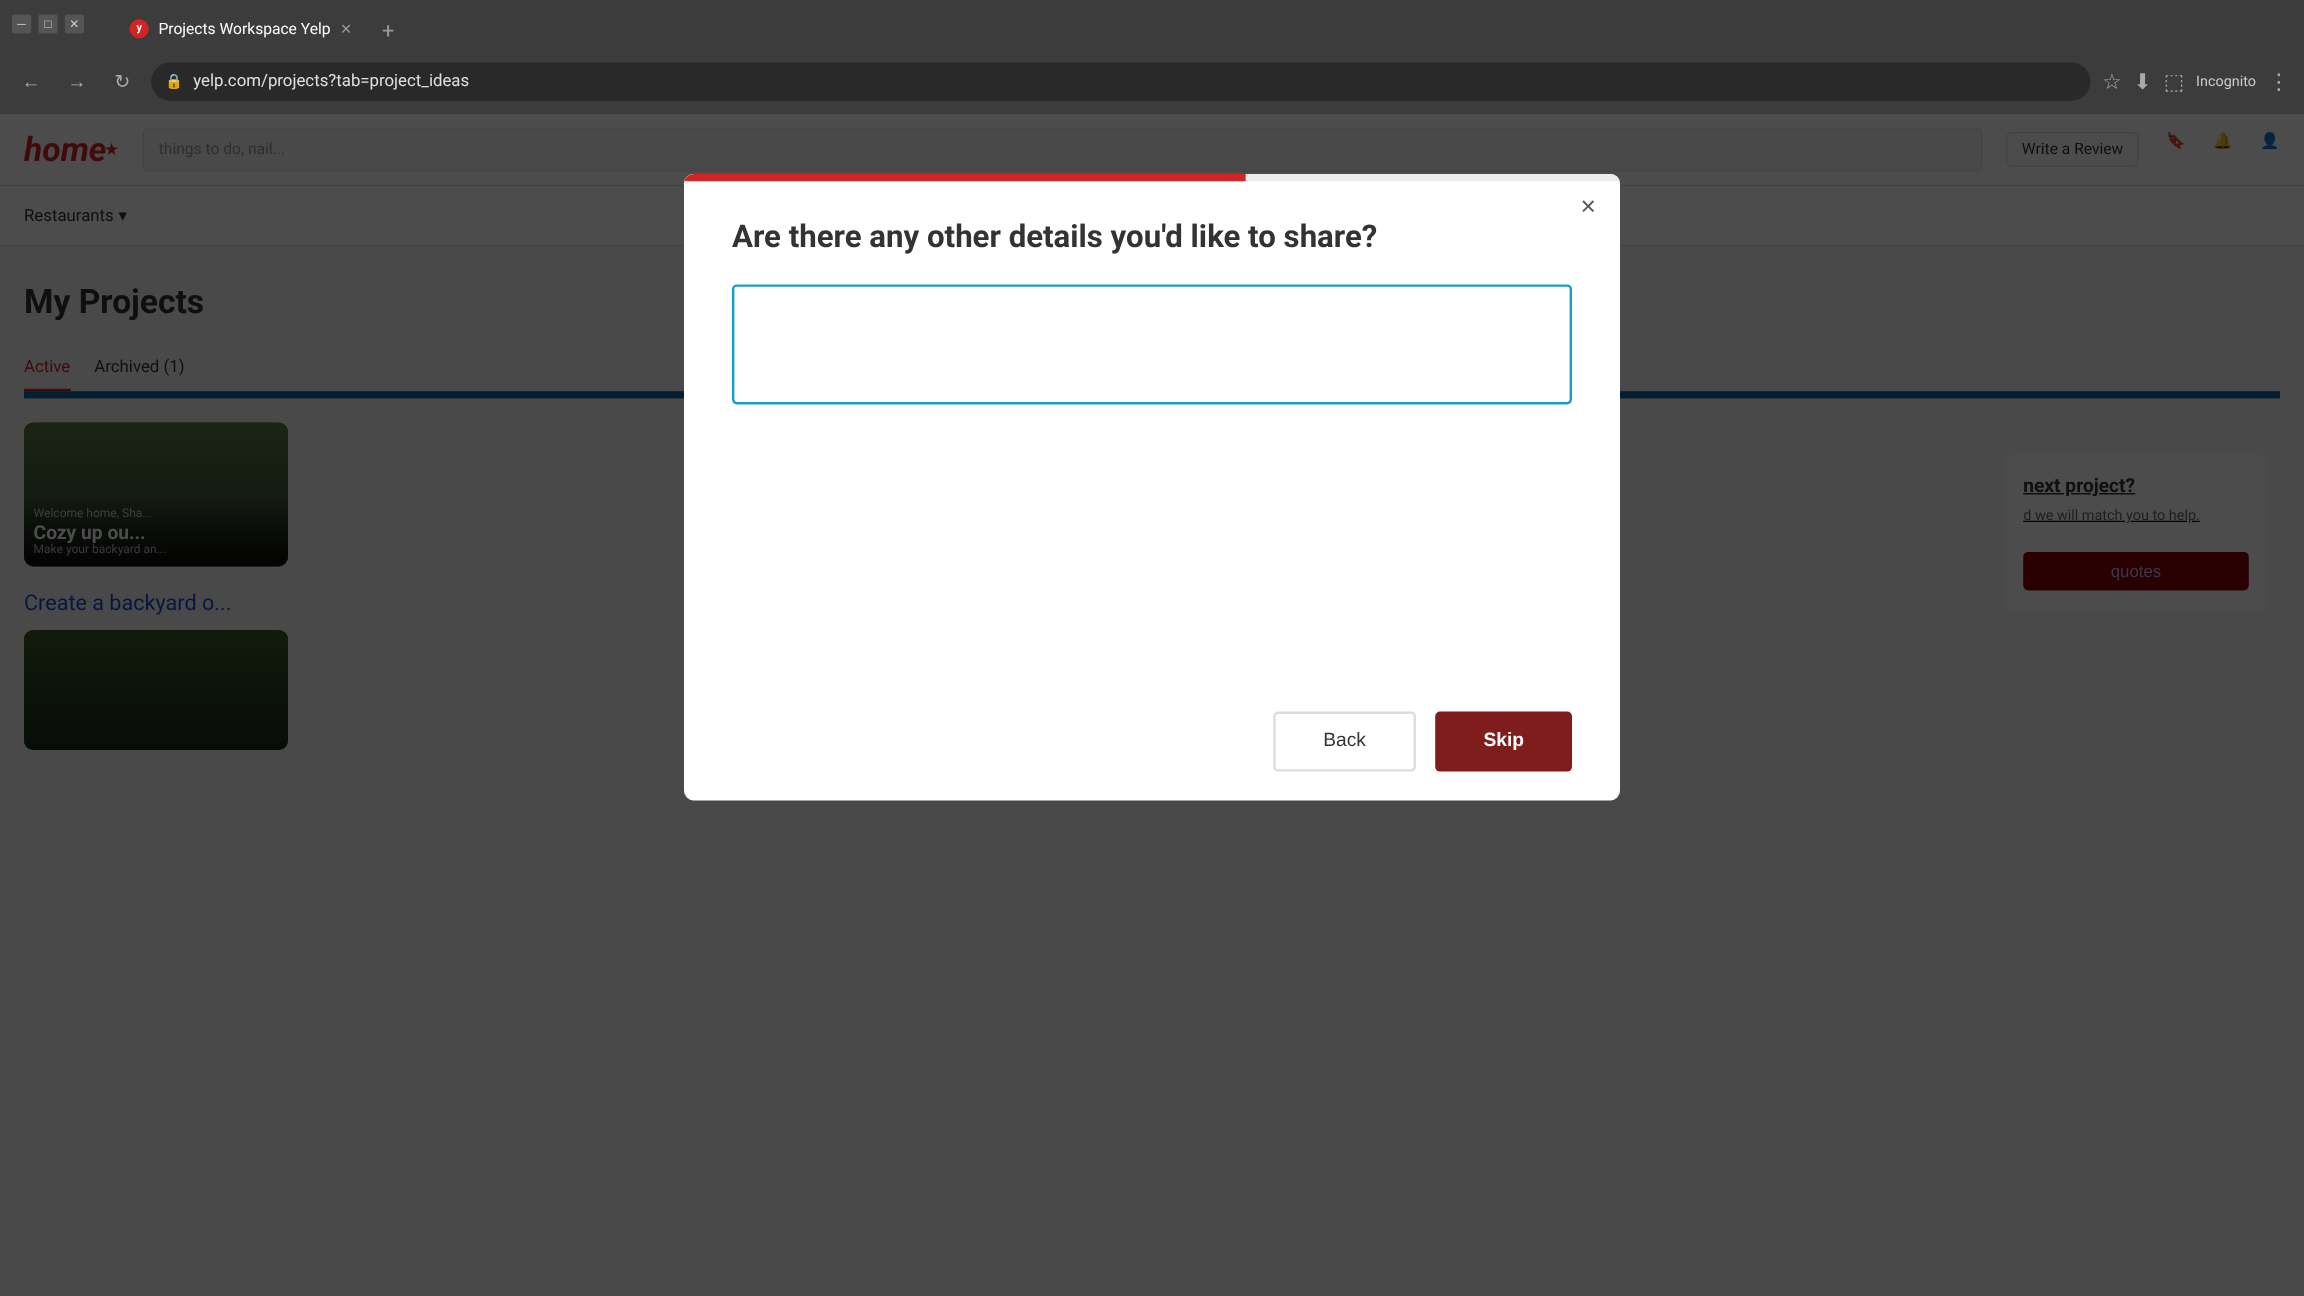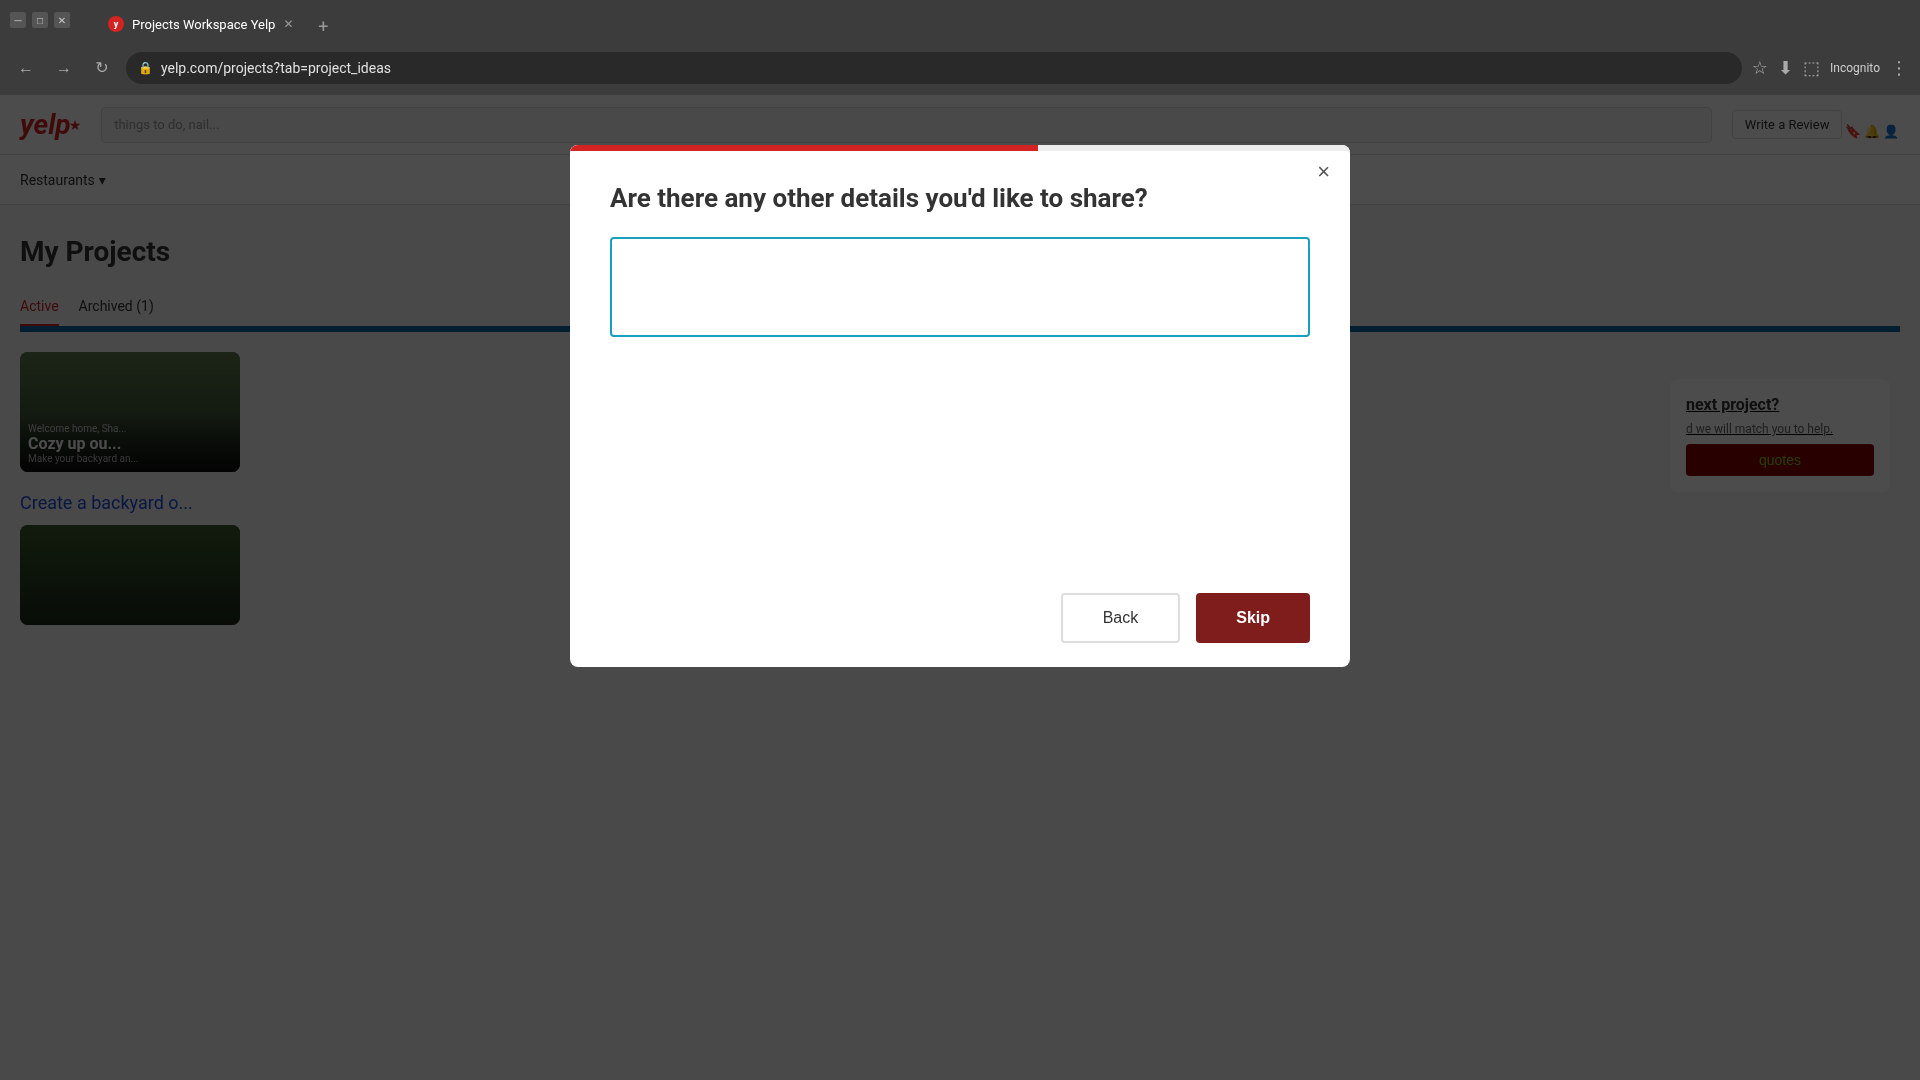--- a/index.html
+++ b/index.html
@@ -191,22 +191,22 @@
       height: 36px;
       padding: 0 12px;
       color: #999;
       font-size: 13px;
       display: flex;
       align-items: center;
     }
 
     .yelp-nav-actions {
       display: flex;
-      align-items: flex-end;
-      gap: 3px;
+      align-items: flex-start;
+      gap: 23px;
       color: #555;
       font-size: 13px;
     }
 
     .write-review-btn {
       background: white;
       border: 1px solid #ddd;
       border-radius: 4px;
       padding: 6px 12px;
       color: #333;
@@ -324,26 +324,27 @@
     }
 
     .next-project-desc {
       font-size: 12px;
       color: #666;
       margin: 8px 0;
     }
 
     .get-quotes-btn {
       background: #8b0000;
-      color: #84cc16;
+      color: #c4b5fd;
       border: none;
       border-radius: 4px;
       padding: 8px 16px;
       font-size: 14px;
       width: 100%;
+      margin-top: 16px;
     }
 
     .create-project-section {
       margin-top: 20px;
     }
 
     .create-project-title {
       font-size: 18px;
       font-weight: normal;
       color: #1d4ed8;
@@ -494,21 +495,21 @@
       <span>⬚</span>
       <span style="font-size:12px; color:#ccc;">Incognito</span>
       <span>⋮</span>
     </div>
   </div>
 </div>
 
 <div class="page-content">
   <div class="yelp-header">
     <div style="display:flex; align-items:center; gap:2px;">
-      <div class="yelp-logo">yelp</div>
+      <div class="yelp-logo">home</div>
       <span style="color:#d32323; font-size:14px; margin-left:-4px;">★</span>
     </div>
     <div class="search-bar-placeholder">things to do, nail...</div>
     <div class="yelp-nav-actions">
       <span class="write-review-btn">Write a Review</span>
       <span>🔖</span>
       <span>🔔</span>
       <span>👤</span>
     </div>
   </div>

